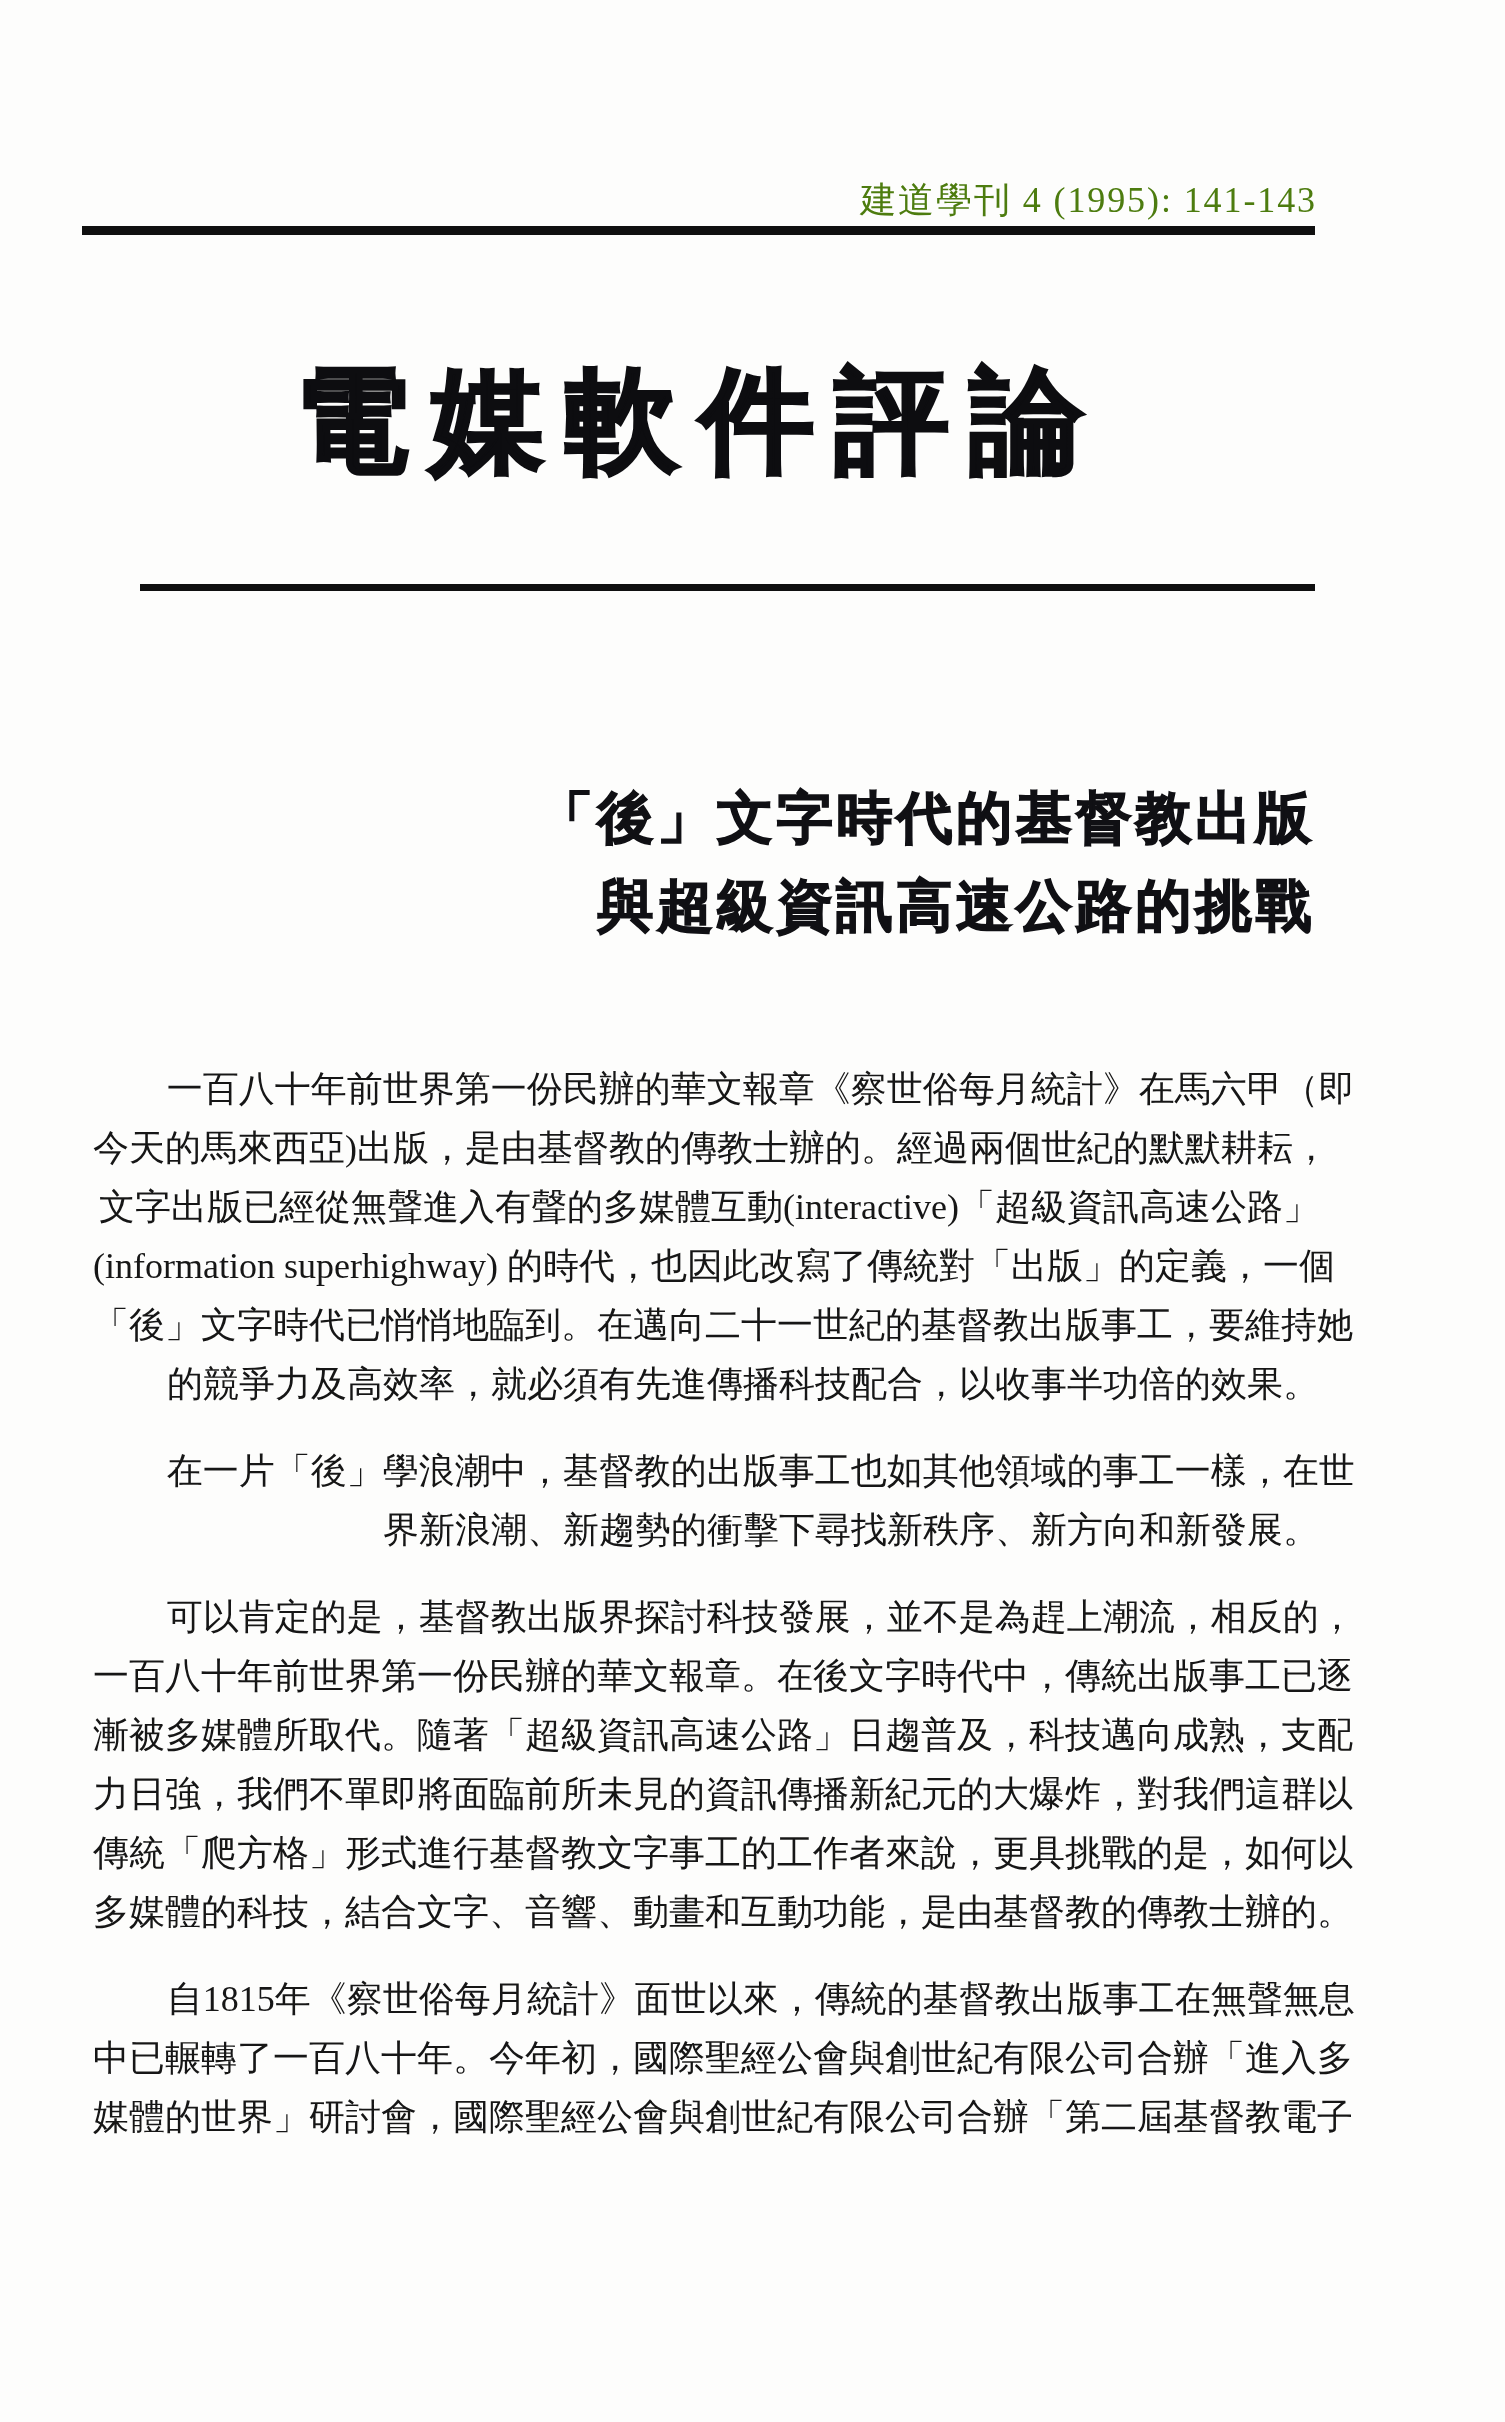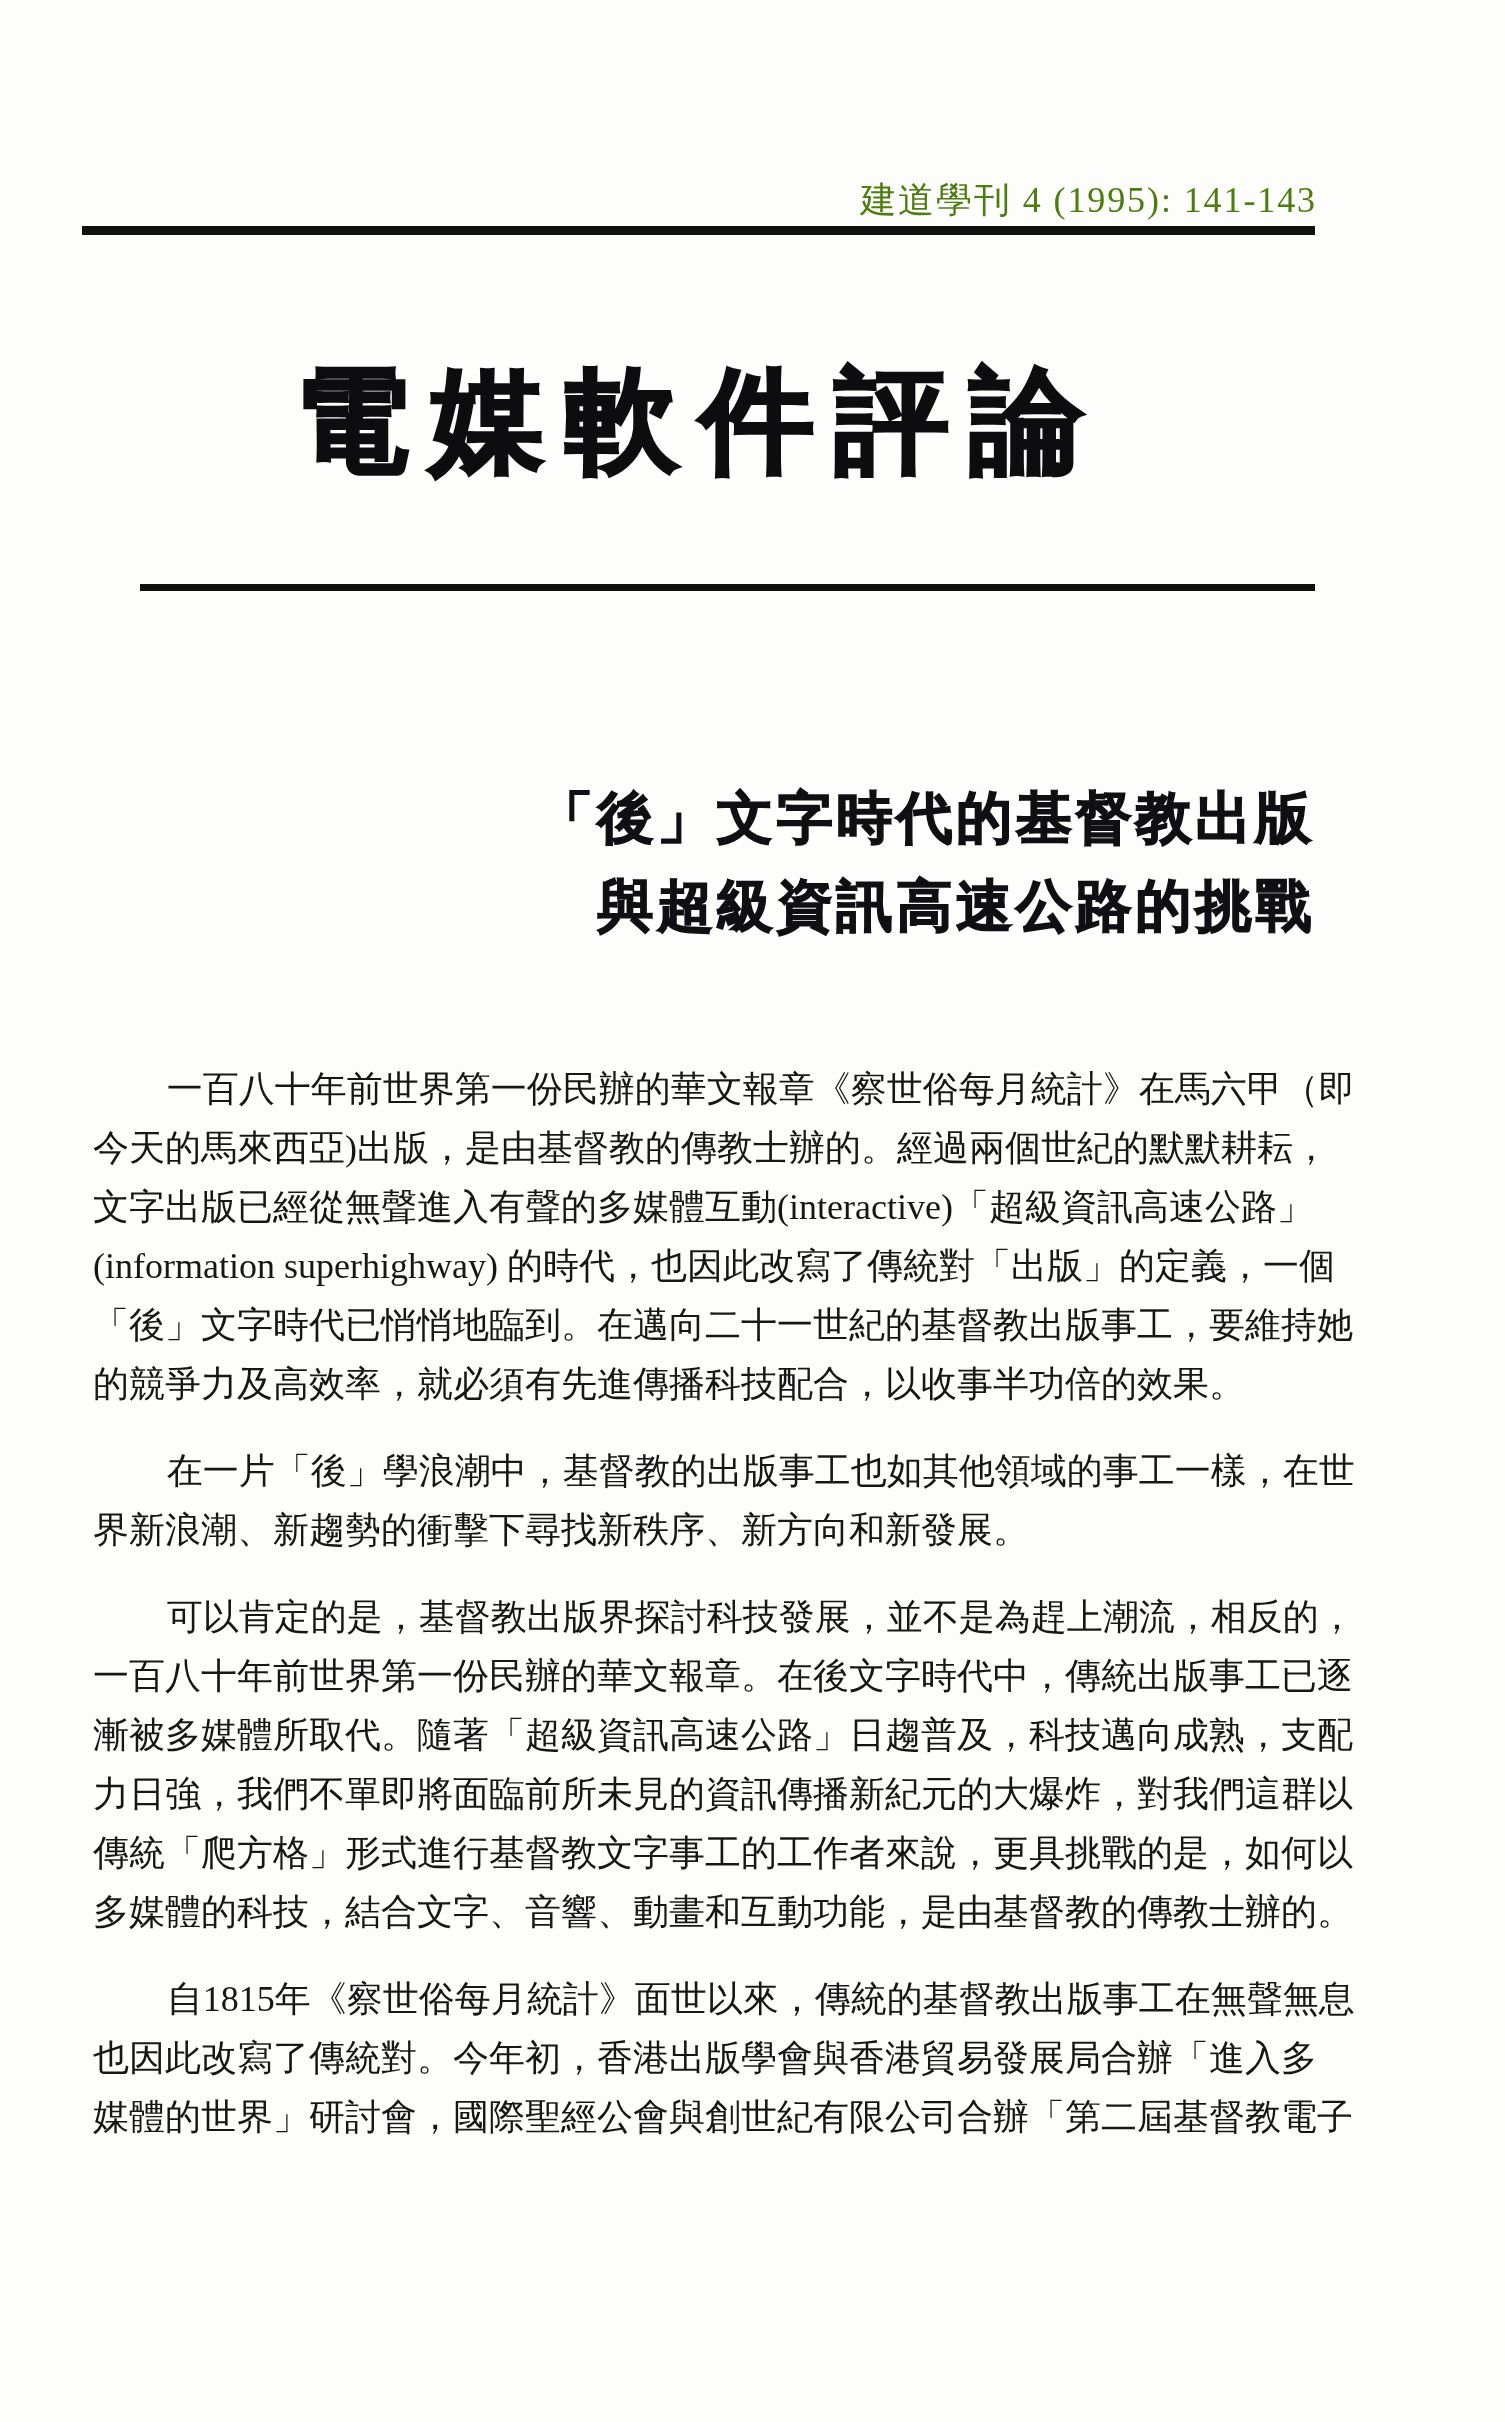--- a/index.html
+++ b/index.html
@@ -68,21 +68,21 @@
   .subtitle-line{white-space:nowrap;}
   
   .article-body{
     position:absolute;
     left:93px; top:1060px; width:1226px;
     font-family:"Liberation Serif","DejaVu Serif",serif;
     font-size:36px;
     line-height:59px;
     color:#161616;
   }
-  .para{margin:0 0 28px 0;}
+  .para{margin:0 0 28px 0;text-align:right;}
   .body-line{white-space:nowrap;}
   .para .body-line:first-child{text-indent:2.05em;}
 </style>
 </head>
 <body>
 
 <div class="page">
 
   <div class="journal-header">建道學刊 4 (1995): 141-143</div>
 
@@ -113,19 +113,19 @@
       <div class="para">
         <div class="body-line">可以肯定的是，基督教出版界探討科技發展，並不是為趕上潮流，相反的，</div>
         <div class="body-line">一百八十年前世界第一份民辦的華文報章。在後文字時代中，傳統出版事工已逐</div>
         <div class="body-line">漸被多媒體所取代。隨著「超級資訊高速公路」日趨普及，科技邁向成熟，支配</div>
         <div class="body-line">力日強，我們不單即將面臨前所未見的資訊傳播新紀元的大爆炸，對我們這群以</div>
         <div class="body-line">傳統「爬方格」形式進行基督教文字事工的工作者來說，更具挑戰的是，如何以</div>
         <div class="body-line">多媒體的科技，結合文字、音響、動畫和互動功能，是由基督教的傳教士辦的。</div>
       </div>
       <div class="para">
         <div class="body-line">自1815年《察世俗每月統計》面世以來，傳統的基督教出版事工在無聲無息</div>
-        <div class="body-line">也因此改寫了傳統對。今年初，香港出版學會與香港貿易發展局合辦「進入多</div>
+        <div class="body-line">中已輾轉了一百八十年。今年初，國際聖經公會與創世紀有限公司合辦「進入多</div>
         <div class="body-line">媒體的世界」研討會，國際聖經公會與創世紀有限公司合辦「第二屆基督教電子</div>
       </div>
     </div>
 
 </div>
 
 
 </body></html>

